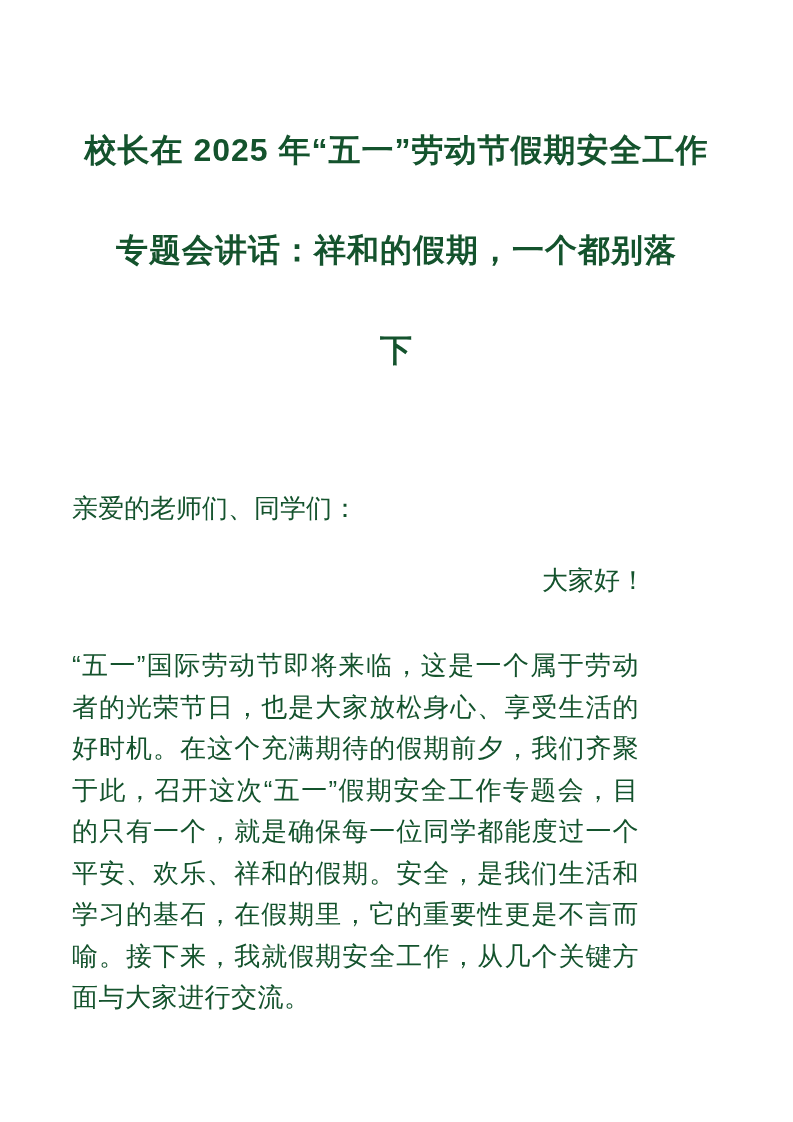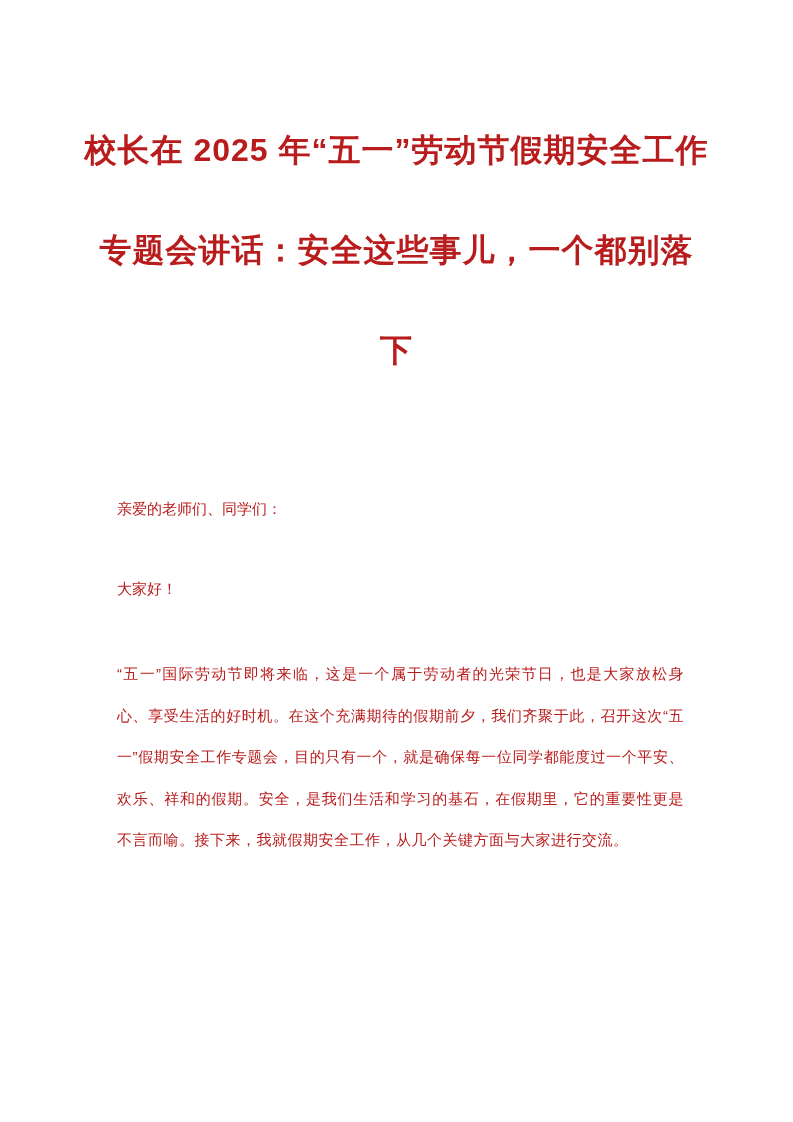--- a/index.html
+++ b/index.html
@@ -10,60 +10,61 @@
   .page {
     position: relative;
     width: 793px;
     height: 1122px;
     margin: 0 auto;
     background: #ffffff;
     overflow: hidden;
     box-sizing: border-box;
     padding-top: 100px;
     font-family: "Liberation Sans", "DejaVu Sans", sans-serif;
-    color: #b91c1c;
+    color: #14532d;
   }
   .doc-title {
     width: 100%;
     text-align: center;
     font-size: 32px;
     font-weight: bold;
     line-height: 100px;
     letter-spacing: 1px;
   }
   .doc-title .title-line {
     white-space: nowrap;
   }
   .doc-body {
-    padding-left: 117px;
+    padding-left: 72px;
     width: 574px;
-    font-size: 15px;
+    font-size: 26px;
     line-height: 41.5px;
   }
   .greeting {
     margin-top: 88px;
   }
   .salutation {
-    margin-top: 38px;
+    margin-top: 30px;
+    text-align: right;
   }
   .paragraphs .para {
     margin: 44px 7px 0 0;
     text-align: justify;
     text-justify: inter-ideograph;
     letter-spacing: 0.5px;
   }
 </style>
 </head>
 <body>
 
 <div class="page">
 
   <div class="doc-title">
       <div class="title-line">校长在 2025 年“五一”劳动节假期安全工作</div>
-      <div class="title-line">专题会讲话：安全这些事儿，一个都别落</div>
+      <div class="title-line">专题会讲话：祥和的假期，一个都别落</div>
       <div class="title-line">下</div>
     </div>
 
   <div class="doc-body">
 
     <div class="greeting">亲爱的老师们、同学们：</div>
 
     <div class="salutation">大家好！</div>
 
     <div class="paragraphs">

